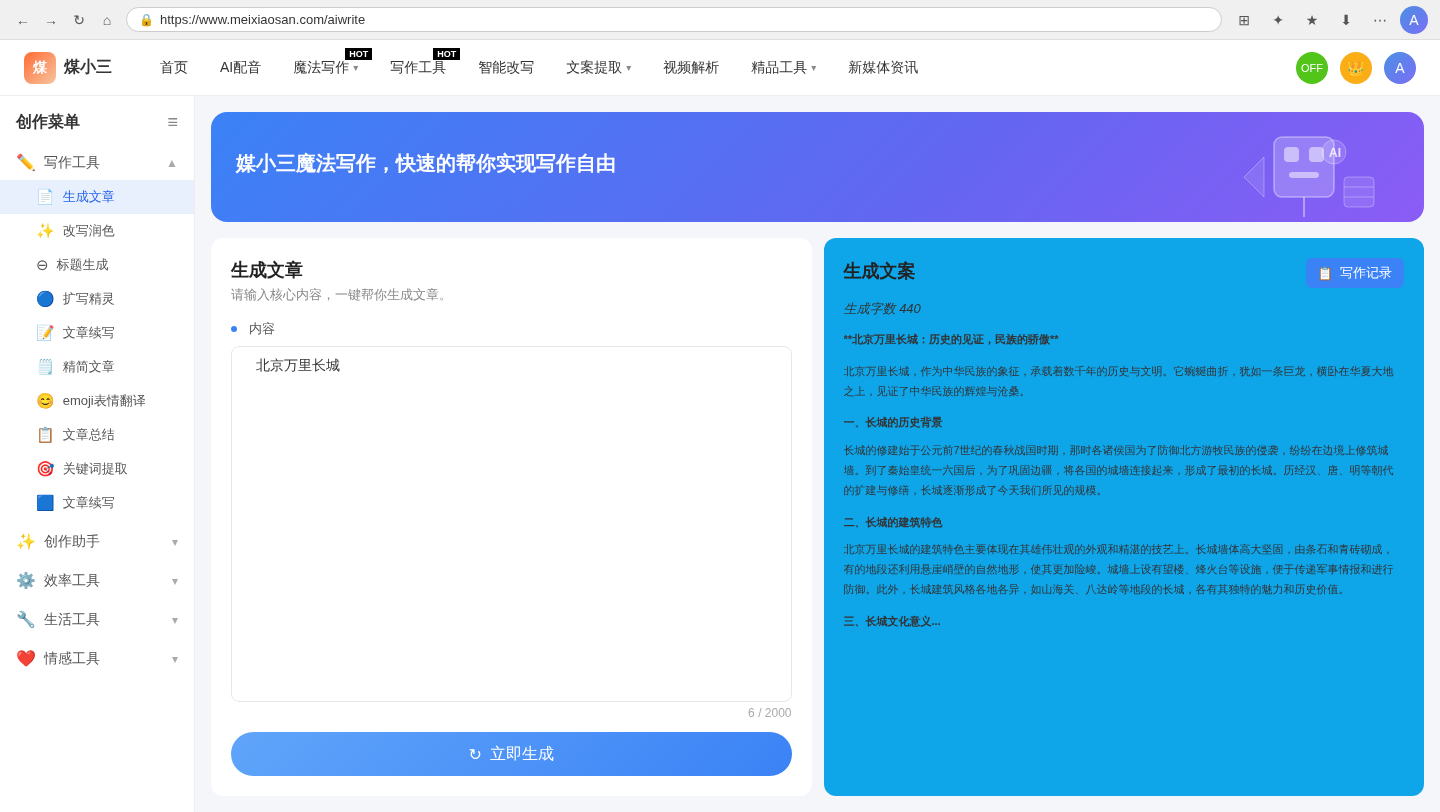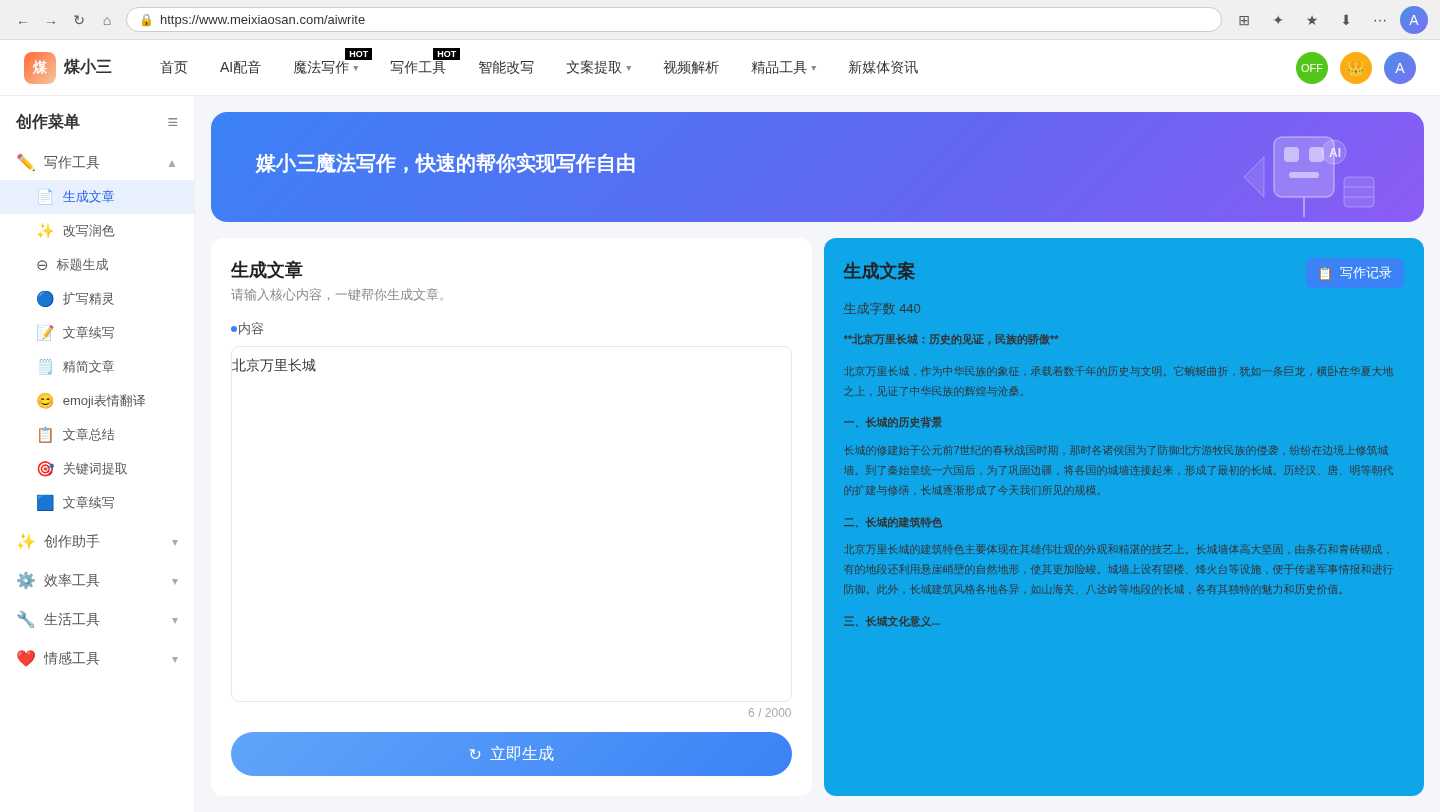--- a/index.html
+++ b/index.html
@@ -70,55 +70,55 @@
     .sidebar-item.active { background: #e8f0fe; color: #2563eb; font-weight: 500; }
     .sidebar-item-icon { font-size: 15px; }
 
     
     .content-area { flex: 1; overflow-y: auto; padding: 0; }
 
     
     .banner {
       margin: 16px 16px 0; border-radius: 16px;
       background: linear-gradient(135deg, #3b82f6 0%, #6366f1 60%, #8b5cf6 100%);
-      padding: 24px 45px; color: #fff; position: relative; overflow: hidden; height: 110px;
+      padding: 24px 25px; color: #fff; position: relative; overflow: hidden; height: 110px;
       display: flex; flex-direction: column; justify-content: center;
     }
     .banner-title { font-size: 20px; font-weight: bold; margin-bottom: 8px; }
     .banner-subtitle { font-size: 13px; opacity: 0.9; }
 
     
     .panels-row { display: flex; gap: 0; padding: 16px 16px 0; height: calc(100% - 142px); }
     .panel-left { flex: 1; background: #fff; border-radius: 12px; margin-right: 12px; padding: 20px; display: flex; flex-direction: column; }
     .panel-right { flex: 1; background: #0ea5e9; border-radius: 12px; padding: 20px; display: flex; flex-direction: column; overflow: hidden; }
     .panel-title { font-size: 18px; font-weight: bold; color: #222; margin-bottom: 4px; }
     .panel-subtitle { font-size: 13px; color: #888; margin-bottom: 16px; }
     .panel-right-header { display: flex; align-items: center; justify-content: space-between; margin-bottom: 12px; }
 
     
-    .content-label { display: flex; align-items: center; gap: 1px; font-size: 13px; color: #555; margin-bottom: 8px; }
+    .content-label { display: flex; align-items: center; gap: 12px; font-size: 13px; color: #555; margin-bottom: 8px; }
     .content-dot { width: 6px; height: 6px; border-radius: 50%; background: #3b82f6; }
 
     
     .input-area {
-      flex: 1; border: 1px solid #e5e7eb; border-radius: 8px; padding: 10px 0;
+      flex: 1; border: 1px solid #e5e7eb; border-radius: 8px; padding: 10px 24px;
       font-size: 14px; color: #333; resize: none; outline: none; font-family: inherit;
       min-height: 100px;
     }
     .char-count { text-align: right; font-size: 12px; color: #aaa; margin-top: 4px; }
     .generate-btn {
       margin-top: 12px; width: 100%; height: 44px; border-radius: 22px;
       background: linear-gradient(135deg, #60a5fa, #3b82f6);
       border: none; color: #fff; font-size: 16px; cursor: pointer;
       display: flex; align-items: center; justify-content: center; gap: 8px;
     }
     .generate-icon { font-size: 16px; }
 
     
-    .word-count-bar { font-size: 13px; color: #888; margin-bottom: 12px; }
+    .word-count-bar { font-size: 13px; color: #888; margin-bottom: 12px; font-style: italic; }
     .word-count-bar span { color: #333; font-weight: 500; }
 
     
     .article-content { flex: 1; overflow-y: auto; font-size: 11px; line-height: 1.8; color: #333; }
     .article-bold { font-weight: bold; }
     .article-para { margin-bottom: 12px; }
     .article-heading { font-weight: 600; margin-bottom: 8px; }
 
     
     .writing-record-btn {

